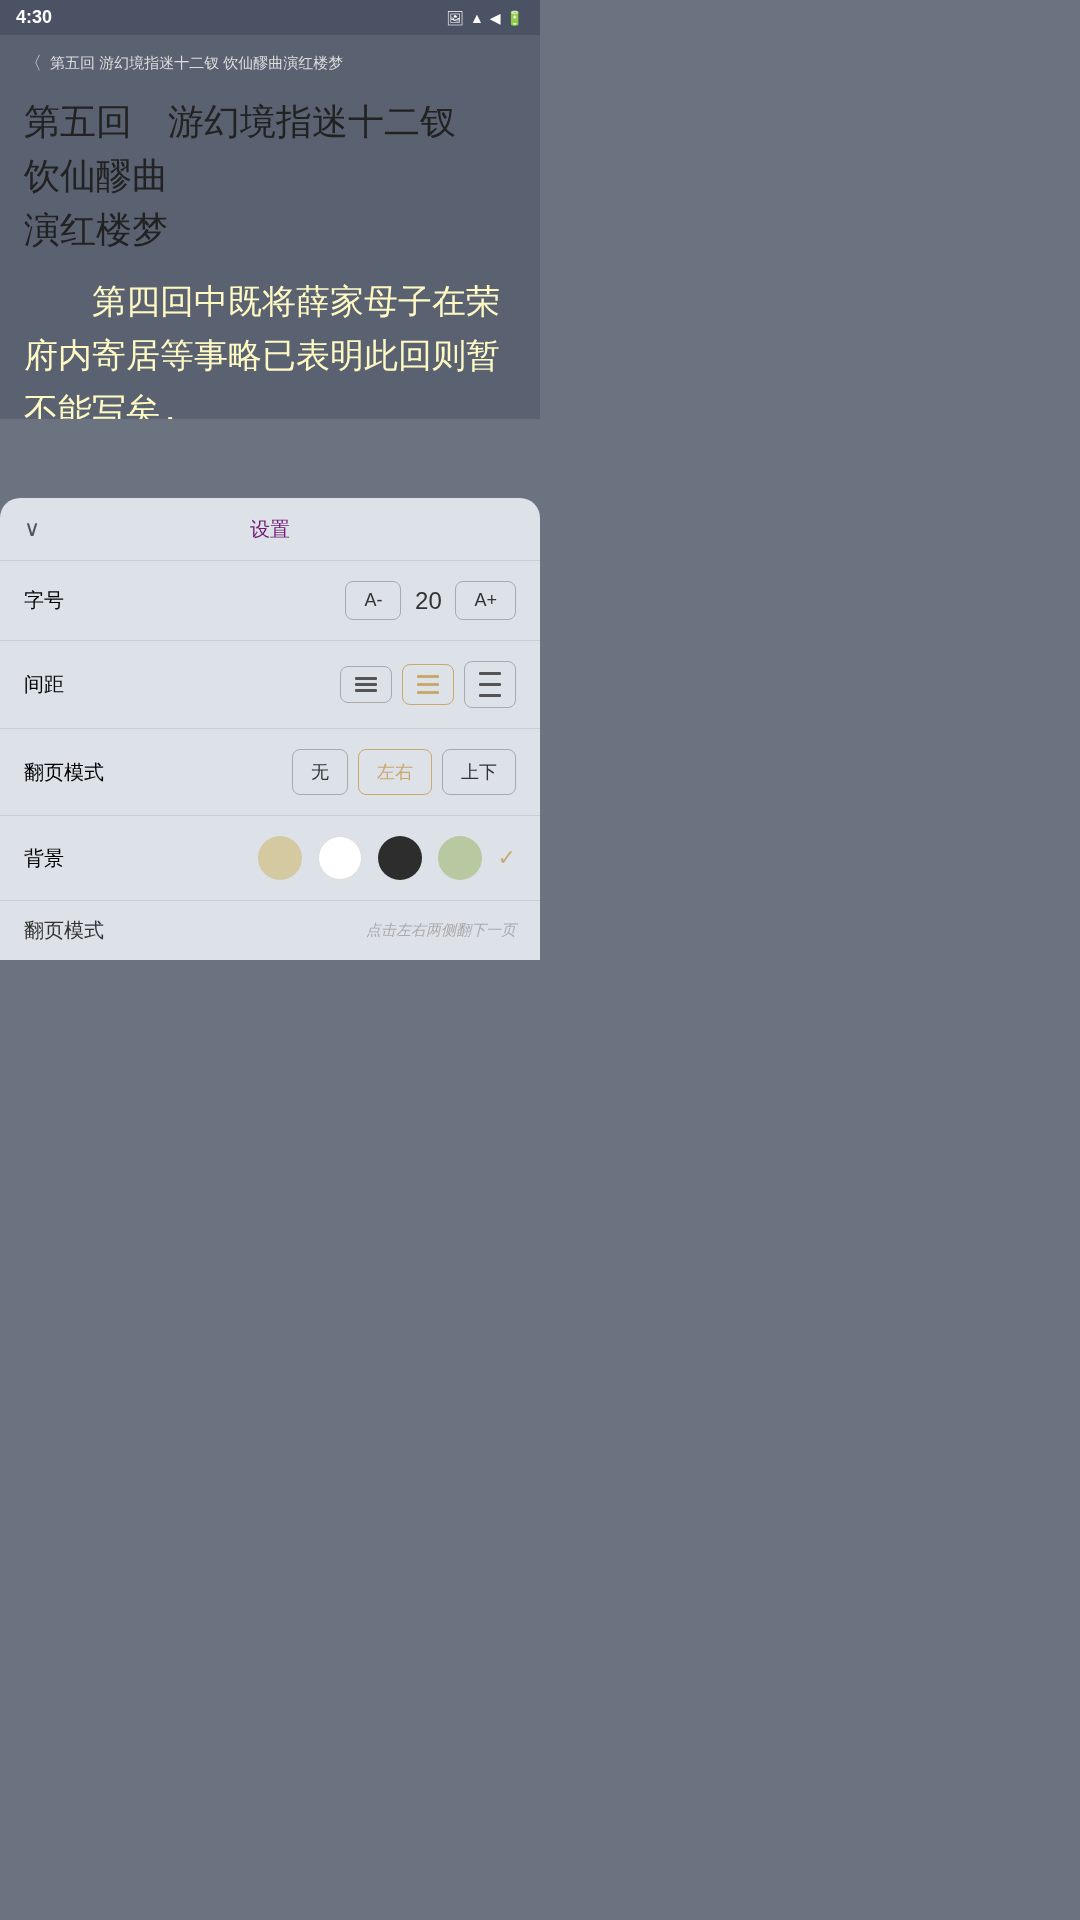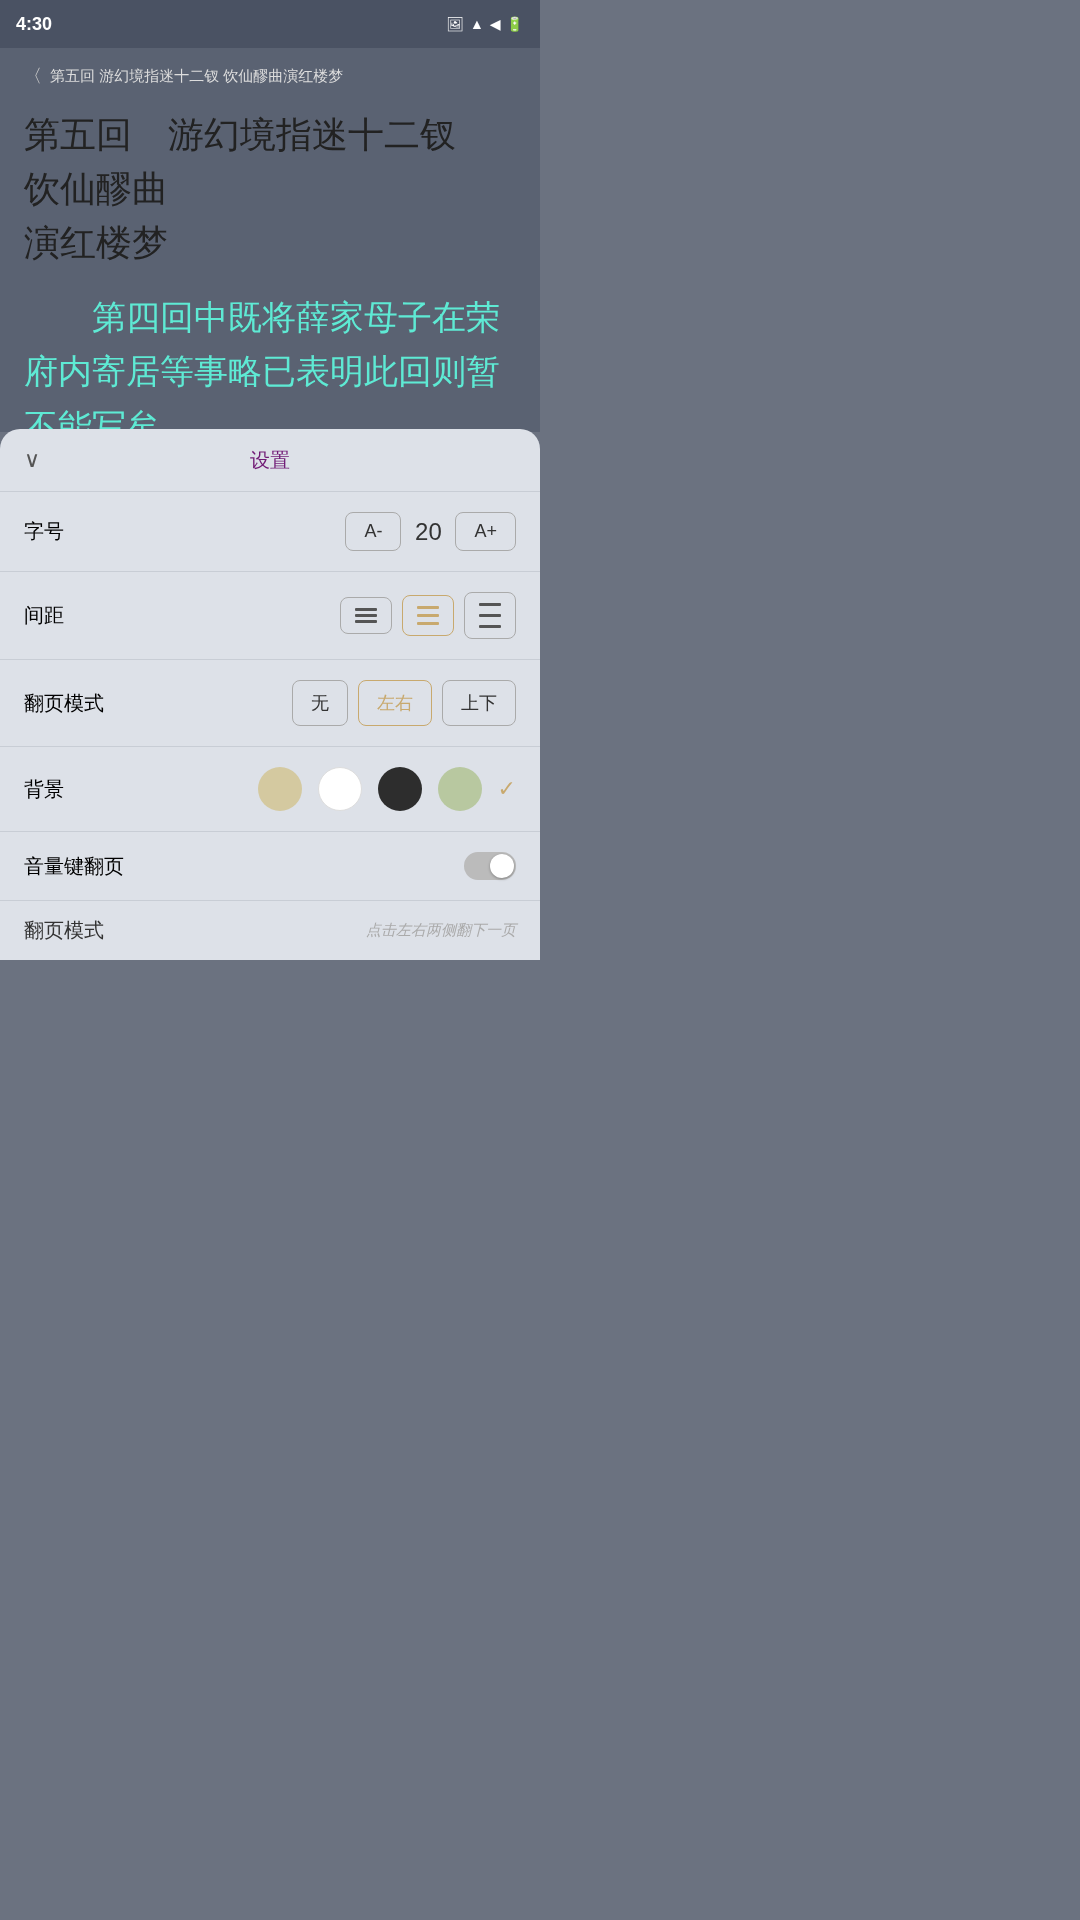--- a/index.html
+++ b/index.html
@@ -13,21 +13,21 @@
       position: relative;
     }
 
     
     .status-bar {
       display: flex;
       align-items: center;
       justify-content: space-between;
       padding: 6px 16px;
       background: #4a5263;
-      height: 48px;
+      height: 35px;
     }
     .status-time {
       color: white;
       font-size: 18px;
       font-weight: bold;
     }
     .status-icons {
       display: flex;
       align-items: center;
       gap: 6px;
@@ -62,23 +62,24 @@
 
     .chapter-title {
       color: #222;
       font-size: 36px;
       line-height: 1.5;
       margin-bottom: 20px;
       font-weight: normal;
     }
 
     .chapter-content {
-      color: #5eead4;
+      color: #fef9c3;
       font-size: 34px;
       line-height: 1.6;
+      font-family: Liberation Mono, monospace;
     }
 
     
     .settings-panel {
       background: #dde1e8;
       border-radius: 20px 20px 0 0;
       position: absolute;
       bottom: 0;
       left: 0;
       right: 0;
@@ -336,27 +337,19 @@
     <span class="settings-label">背景</span>
     <div class="bg-controls">
       <button class="bg-circle" style="background:#d4c9a0;"></button>
       <button class="bg-circle" style="background:#ffffff; border: 1px solid #ddd;"></button>
       <button class="bg-circle" style="background:#2d2d2d;"></button>
       <button class="bg-circle" style="background:#b8c8a0;"></button>
       <span class="bg-checkmark">✓</span>
     </div>
   </div>
 
-  <div class="settings-row">
-    <span class="settings-label">音量键翻页</span>
-    <div class="toggle-container">
-      <div class="toggle">
-        <div class="toggle-knob"></div>
-      </div>
-    </div>
-  </div>
 
   <div class="single-hand-row">
     <span class="single-hand-label">翻页模式</span>
     <span class="single-hand-hint">点击左右两侧翻下一页</span>
   </div>
 
 </div>
 
 </body></html>

